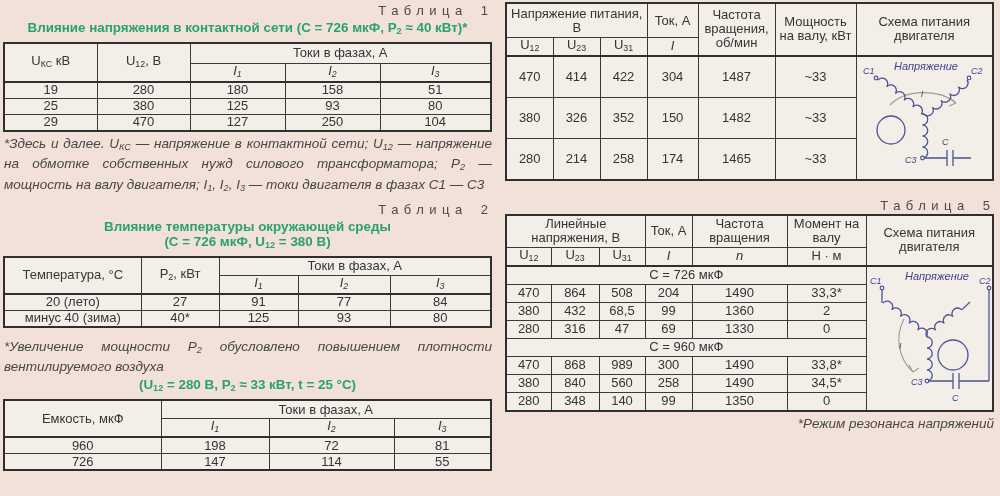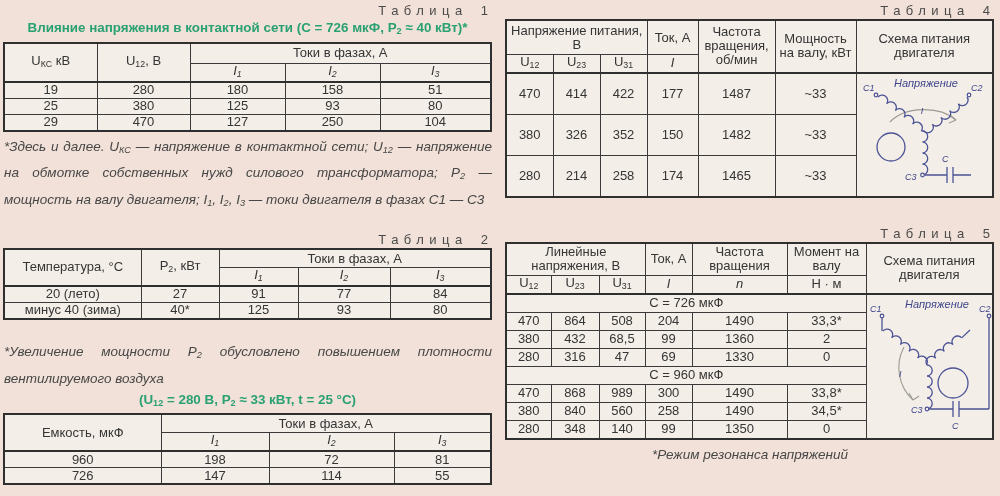--- a/index.html
+++ b/index.html
@@ -35,28 +35,28 @@
   .t2 tr.h1 td{height:17px}.t2 tr.h2 td{height:14px}.t2 tr.d td{height:15px}
   .t3 tr.h1 td{height:17px}.t3 tr.h2 td{height:14px}.t3 tr.d td{height:15px}
   .t4 tr.h1 td{height:33px}.t4 tr.h2 td{height:16px}.t4 tr.d td{height:39px}
   .t5 tr.h1 td{height:31px}.t5 tr.h2 td{height:15px}
   .t5 tr.sec td{height:17px}.t5 tr.d td{height:17px}
 
   td.schema{padding:0;background:#f3eee7;}
 
   sub{font-size:0.68em;vertical-align:-0.2em;}
 
-  .fnote{font-style:italic;font-size:13.5px;line-height:23px;
+  .fnote{font-style:italic;font-size:13.5px;line-height:17px;
     color:#474747;text-align:justify;margin:3px 0 2px 1px;}
-  .fnote.nojust{text-align:center;}
-
-  #cap2{margin-top:15px}
+  .fnote.nojust{text-align:right;}
+
+  #cap2{margin-top:3px}
   #cap3{margin-top:6px}
-  #fn2{margin-top:20px}
-  #cap5{margin-top:28px}
+  #fn2{margin-top:10px}
+  #cap5{margin-top:17px}
   #fn5{margin-top:3px}
 
   svg .wire{stroke:#4c5396;fill:none;stroke-width:1.3;}
   svg .dot{stroke:#4c5396;fill:#f3eee7;stroke-width:1.2;}
   svg .arc{stroke:#9c9c94;fill:none;stroke-width:1.1;}
   svg text{fill:#3f458c;font-style:italic;
     font-family:"Liberation Sans","DejaVu Sans",sans-serif;}
   svg .lbl{font-size:9px;}
   svg .big{font-size:11px;}
 </style>
@@ -115,20 +115,22 @@
           <td>104</td>
         </tr>
       </tbody>
     </table>
 
     <div class="fnote" id="fn1">*Здесь и далее. U<sub>КС</sub> — напряжение в контактной сети; U<sub>12</sub> — напряжение на обмотке собственных нужд силового трансформатора; Р<sub>2</sub> — мощность на валу двигателя; I<sub>1</sub>, I<sub>2</sub>, I<sub>3</sub> — токи двигателя в фазах С1 — С3</div>
 
     <div class="tcap" id="cap2">
       <span>Таблица</span><span class="num">2</span>
     </div>
+    <div class="ttitle tight">Влияние температуры окружающей среды</div>
+    <div class="ttitle tsub">(С = 726 мкФ, U<sub>12</sub> = 380 В)</div>
 
     <table class="t2">
       <colgroup>
           <col style="width:137px">
           <col style="width:78px">
           <col style="width:79px">
           <col style="width:92px">
           <col>
         </colgroup>
       <thead>
@@ -197,23 +199,20 @@
           <td>55</td>
         </tr>
 
       </tbody>
     </table>
 
   </div>
 
   <div class="col col-right">
 
-    <div class="tcap" id="cap4">
-      <span>Таблица</span><span class="num">4</span>
-    </div>
 
     <table class="t4">
       <colgroup>
           <col style="width:47px">
           <col style="width:47px">
           <col style="width:47px">
           <col style="width:51px">
           <col style="width:77px">
           <col style="width:81px">
           <col>
@@ -231,21 +230,21 @@
           <td>U<sub>23</sub></td>
           <td>U<sub>31</sub></td>
           <td class="ital">I</td>
         </tr>
       </thead>
       <tbody>
         <tr class="d">
           <td>470</td>
           <td>414</td>
           <td>422</td>
-          <td>177</td>
+          <td>304</td>
           <td>1487</td>
           <td>~33</td>
           <td class="schema" rowspan="3">
             <svg width="133" height="119" viewBox="0 0 133 119">
               <text class="big" x="68" y="13" text-anchor="middle">Напряжение</text>
               <text class="lbl" x="5" y="17">С1</text>
               <text class="lbl" x="113" y="17">С2</text>
               <circle class="dot" cx="18" cy="21" r="1.8"></circle>
               <circle class="dot" cx="111" cy="21" r="1.8"></circle>
               <path class="arc" d="M32,48 A40,26 0 0 1 98,46"></path>

